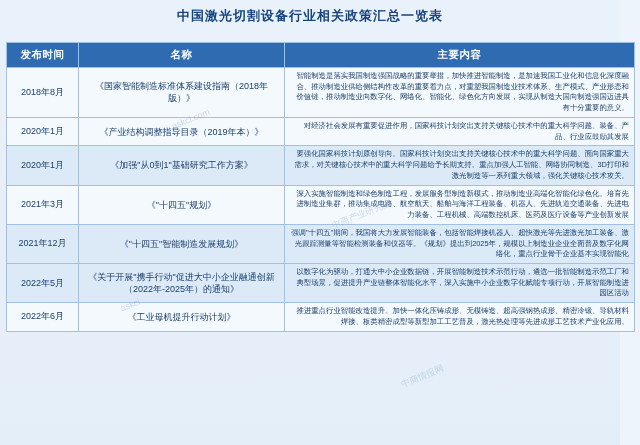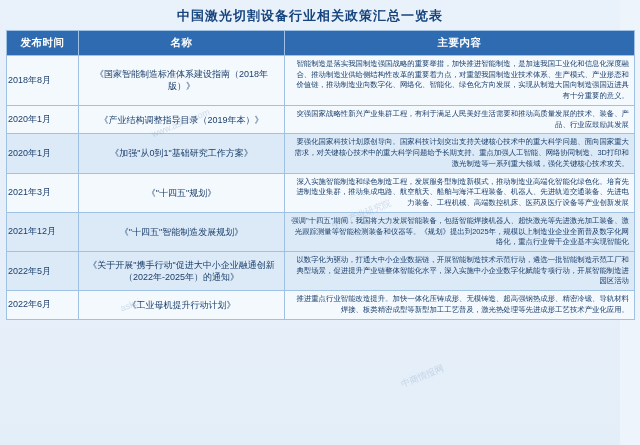--- a/index.html
+++ b/index.html
@@ -21,39 +21,39 @@
     font-size:13px;
     font-weight:bold;
     color:#16447e;
     letter-spacing:1px;
     padding:3px 0 5px 0;
   }
   table{
     width:628px;
     border-collapse:collapse;
     table-layout:fixed;
-    margin:0 auto;
+    margin:12px auto;
   }
   th,td{
     border:1px solid #9fc2e4;
     vertical-align:middle;
   }
   thead th{
     background:#2f6bb0;
     color:#ffffff;
     font-size:10.5px;
     font-weight:bold;
     height:22px;
     letter-spacing:0.5px;
   }
   col.c1{width:72px;}
   col.c2{width:206px;}
   col.c3{width:350px;}
   td.date{
-    text-align:left;
+    text-align:center;
     font-size:9px;
     color:#1b3f6b;
     padding:2px 1px;
   }
   td.name{
     text-align:center;
     font-size:9px;
     color:#1b3f6b;
     padding:3px 4px;
     line-height:1.35;
@@ -108,21 +108,21 @@
     </thead>
     <tbody>
       <tr class="odd">
         <td class="date">2018年8月</td>
         <td class="name">《国家智能制造标准体系建设指南（2018年版）》</td>
         <td class="content">智能制造是落实我国制造强国战略的重要举措，加快推进智能制造，是加速我国工业化和信息化深度融合、推动制造业供给侧结构性改革的重要着力点，对重塑我国制造业技术体系、生产模式、产业形态和价值链，推动制造业向数字化、网络化、智能化、绿色化方向发展，实现从制造大国向制造强国迈进具有十分重要的意义。</td>
       </tr>
       <tr class="odd">
         <td class="date">2020年1月</td>
         <td class="name">《产业结构调整指导目录（2019年本）》</td>
-        <td class="content">突强国家战略性新兴产业集群工程，有利于满足人民美好生活需要和推动高质量发展的技术、装备、产品、行业应鼓励其发展</td>
+        <td class="content">对经济社会发展有重要促进作用，国家科技计划突出支持关键核心技术中的重大科学问题、装备、产品、行业应鼓励其发展</td>
       </tr>
       <tr class="even">
         <td class="date">2020年1月</td>
         <td class="name">《加强"从0到1"基础研究工作方案》</td>
         <td class="content">要强化国家科技计划原创导向。国家科技计划突出支持关键核心技术中的重大科学问题、面向国家重大需求，对关键核心技术中的重大科学问题给予长期支持。重点加强人工智能、网络协同制造、3D打印和激光制造等一系列重大领域，强化关键核心技术攻关。</td>
       </tr>
       <tr class="odd">
         <td class="date">2021年3月</td>
         <td class="name">《"十四五"规划》</td>
         <td class="content">深入实施智能制造和绿色制造工程，发展服务型制造新模式，推动制造业高端化智能化绿色化。培育先进制造业集群，推动集成电路、航空航天、船舶与海洋工程装备、机器人、先进轨道交通装备、先进电力装备、工程机械、高端数控机床、医药及医疗设备等产业创新发展</td>

